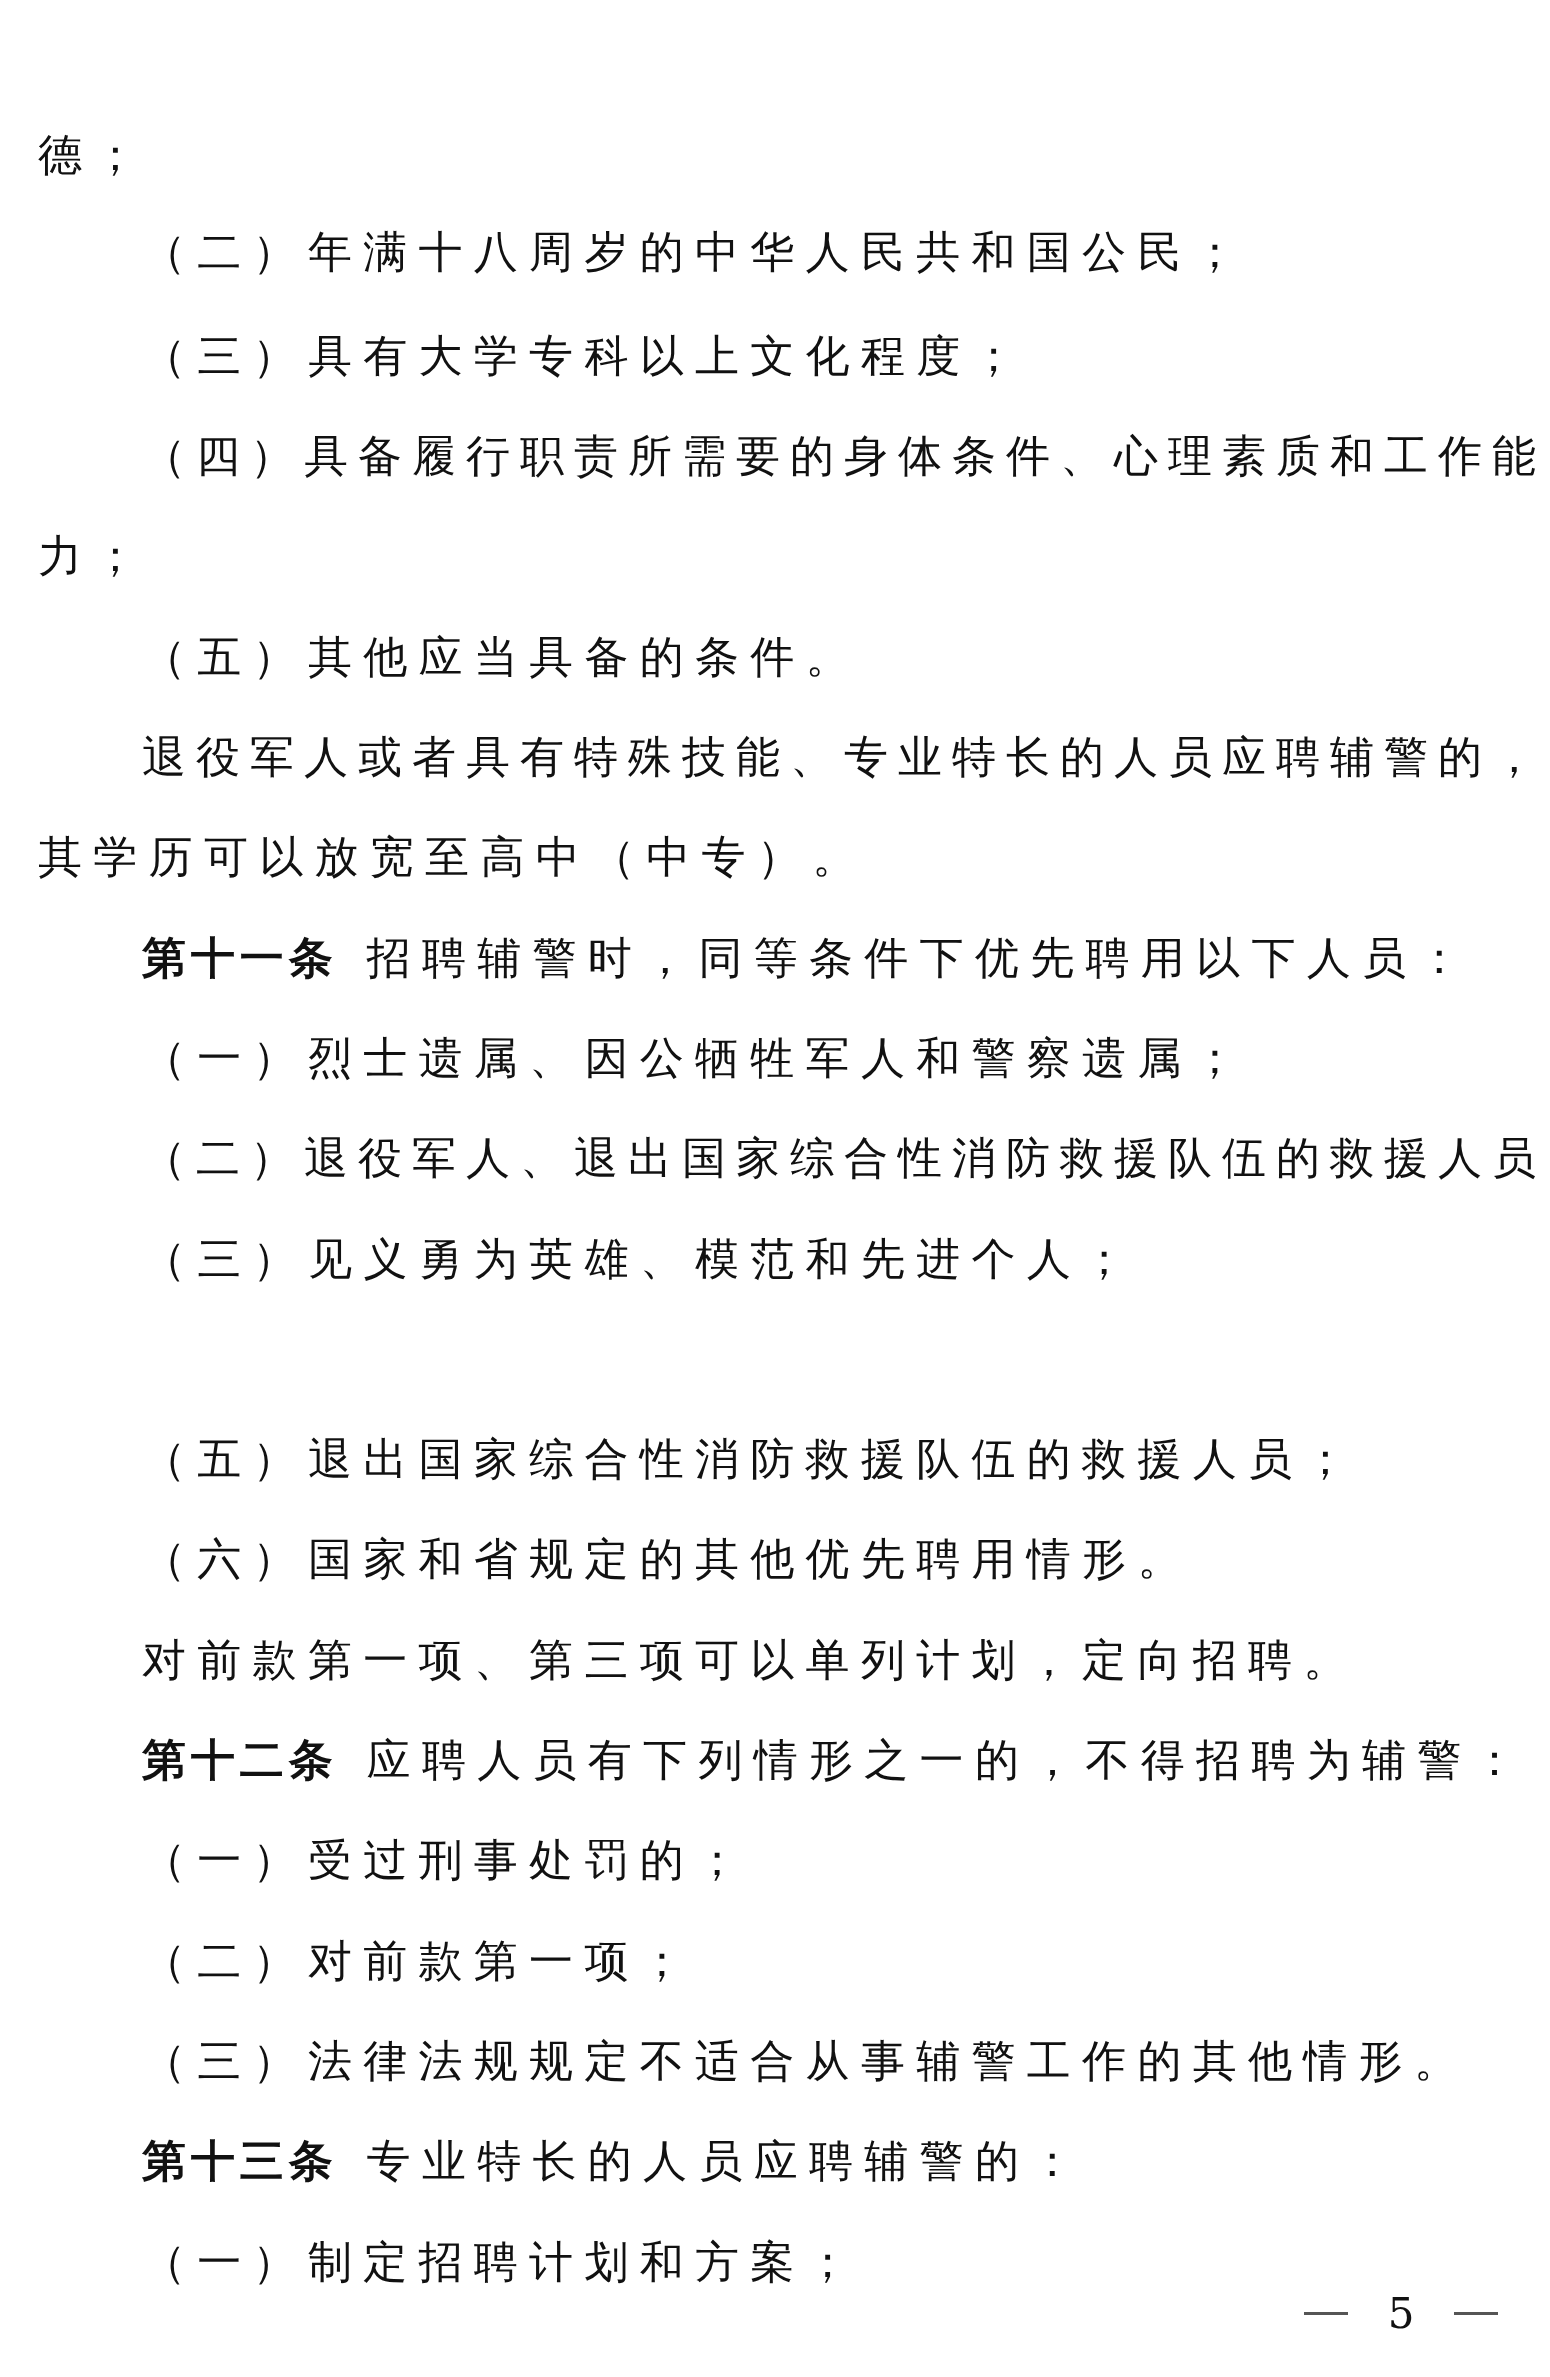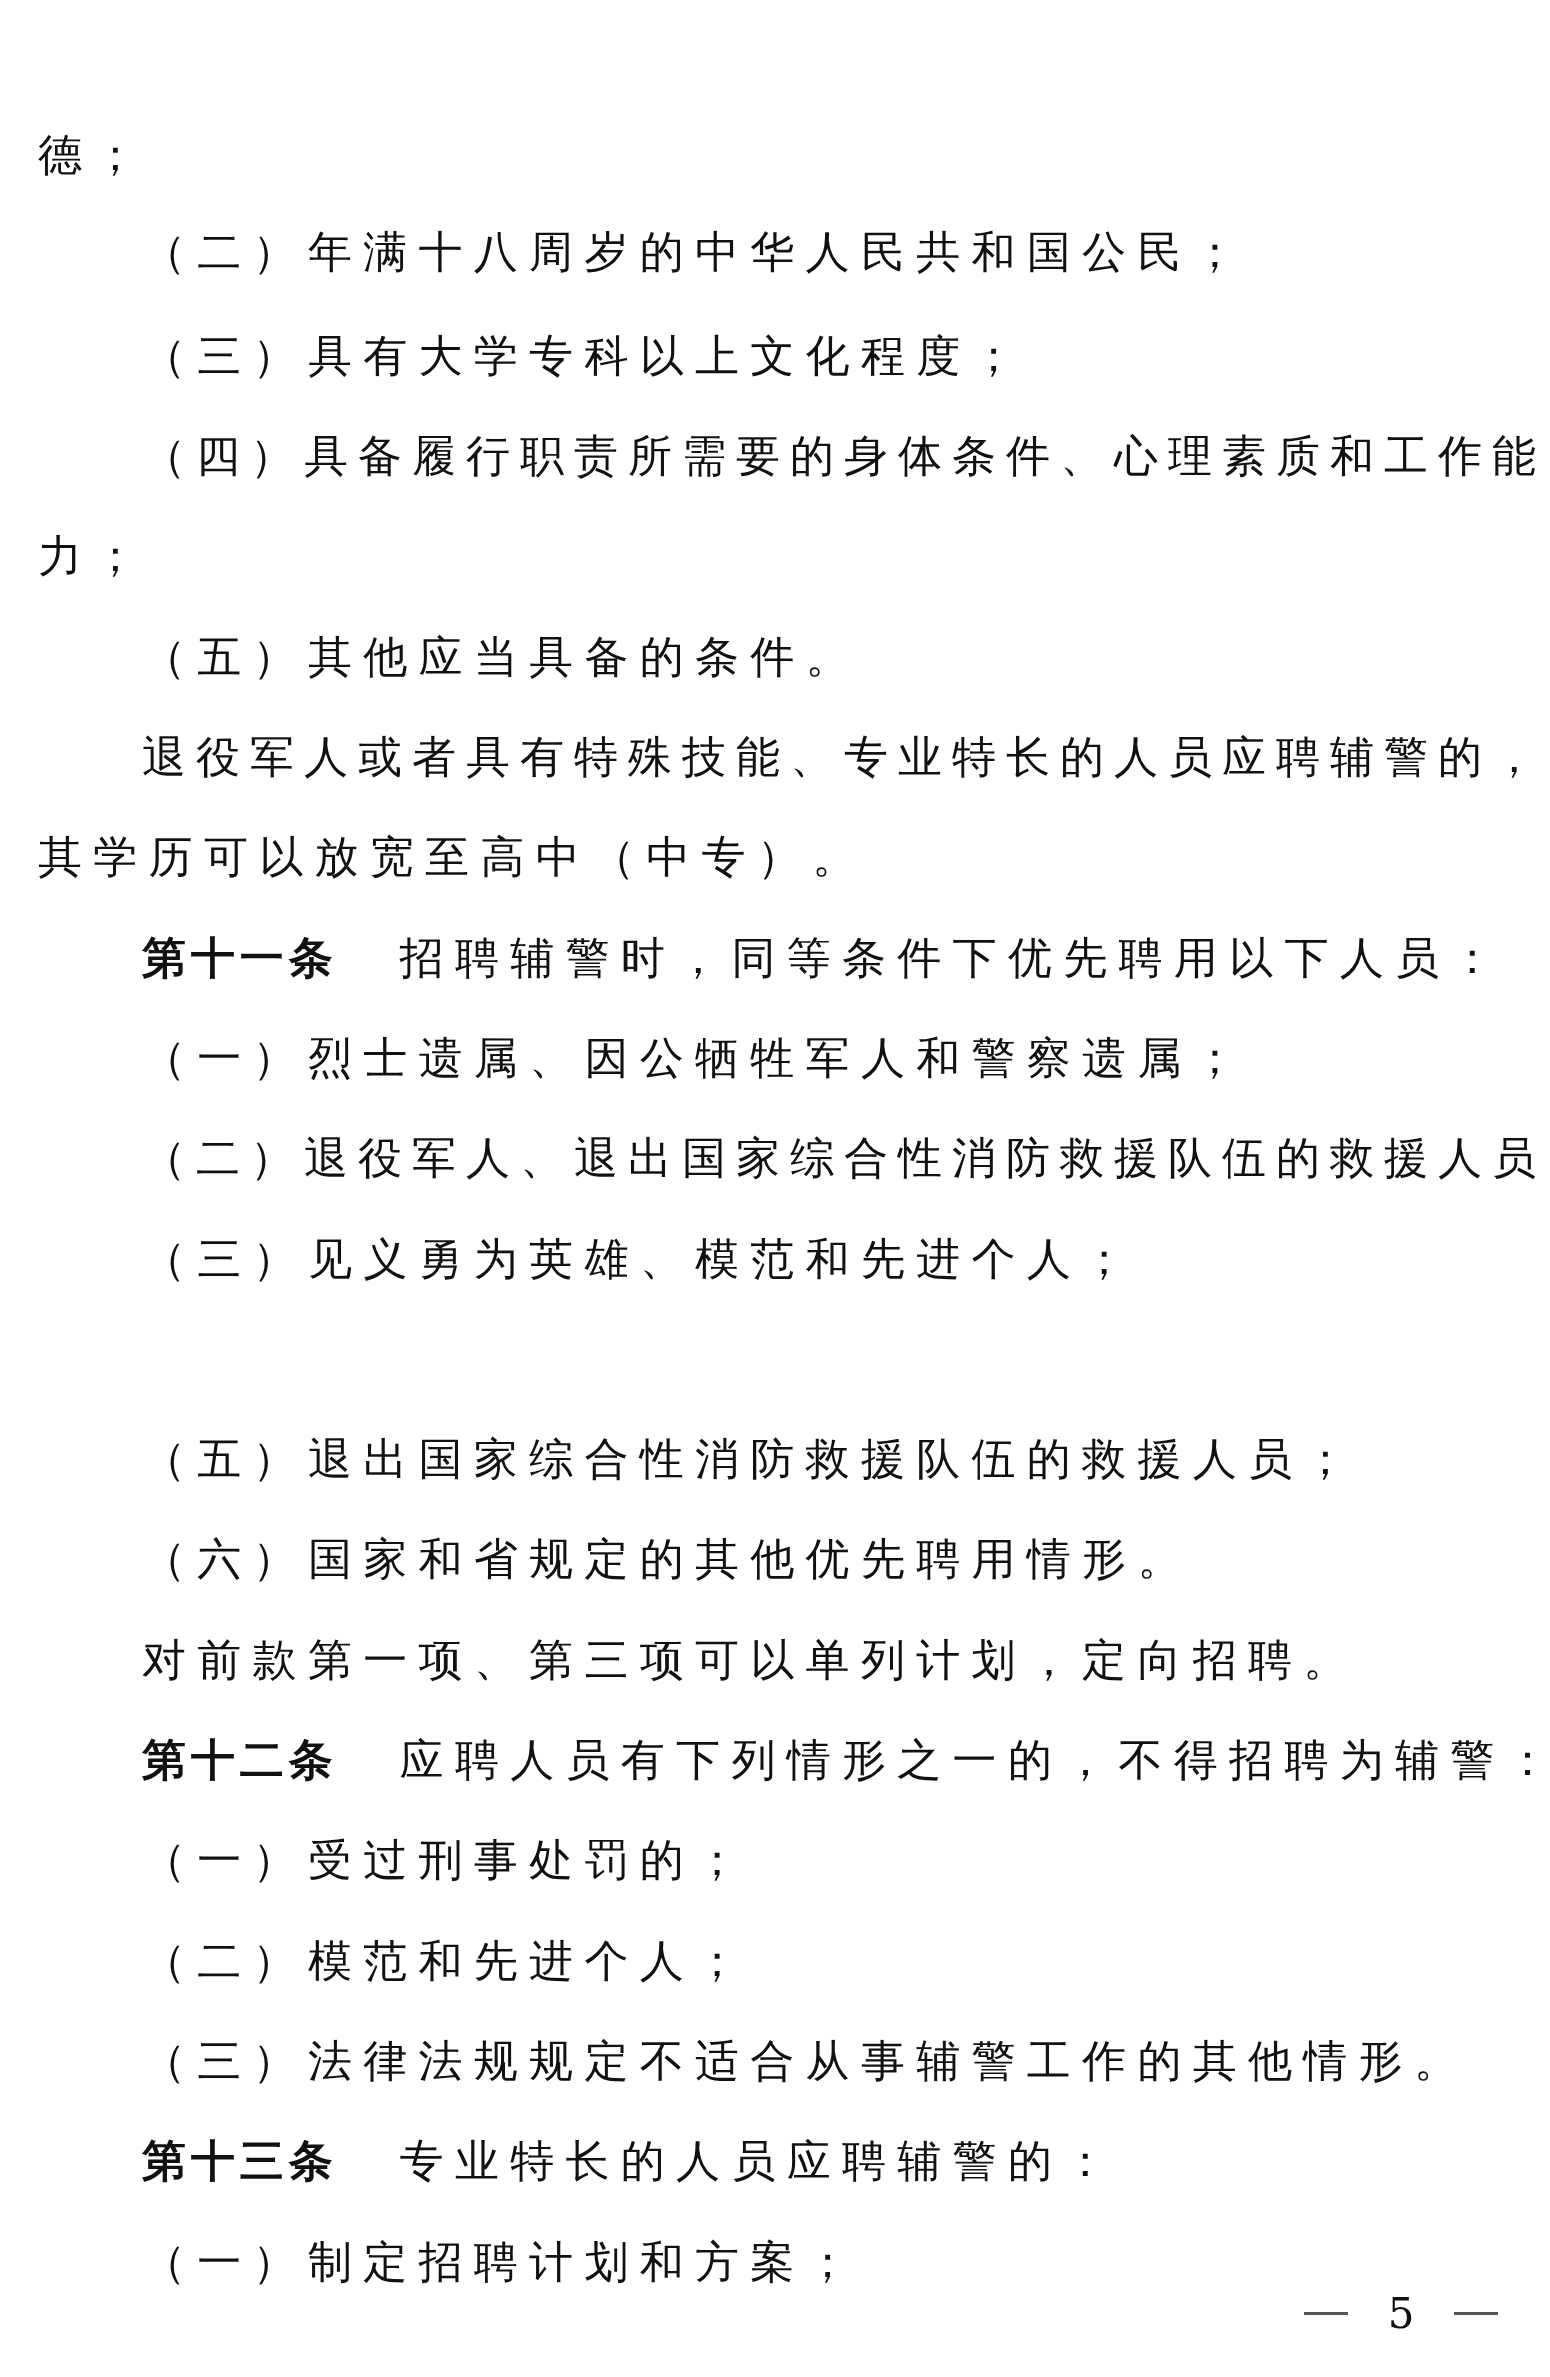--- a/index.html
+++ b/index.html
@@ -18,21 +18,21 @@
     line-height: 100px;
     letter-spacing: 11.3px;
     white-space: nowrap;
   }
   .line.indent { left: 142px; width: 1375px; }
   .line.justify { letter-spacing: 10px; }
   .bold {
     font-family: Liberation Serif, serif;
     font-weight: bold;
     letter-spacing: 4.9px;
-    margin-right: 62px;
+    margin-right: 29px;
   }
   .pagenum {
     position: absolute; top: 2289px; left: 1304px; width: 194px; height: 49px;
     display: flex; align-items: center; justify-content: space-between;
     font-family: "DejaVu Serif", "Liberation Serif", serif; font-size: 42px;
   }
   .dash { display: inline-block; width: 44px; height: 2.4px; background: #555; }
 </style>
 </head>
 <body>
@@ -54,21 +54,21 @@
   <div class="line indent justify" style="top:1108px">（二）退役军人、退出国家综合性消防救援队伍的救援人员；</div>
   <div class="line indent" style="top:1209px">（三）见义勇为英雄、模范和先进个人；</div>
   <div class="line indent" style="top:1409px">（五）退出国家综合性消防救援队伍的救援人员；</div>
   <div class="line indent" style="top:1509px">（六）国家和省规定的其他优先聘用情形。</div>
   <div class="line indent" style="top:1610px">对前款第一项、第三项可以单列计划，定向招聘。</div>
 
   <div class="line indent" style="top:1710px">
     <span class="bold">第十二条</span><span>应聘人员有下列情形之一的，不得招聘为辅警：</span>
   </div>
   <div class="line indent" style="top:1810px">（一）受过刑事处罚的；</div>
-  <div class="line indent" style="top:1911px">（二）模范和先进个人；</div>
+  <div class="line indent" style="top:1911px">（二）对前款第一项；</div>
   <div class="line indent" style="top:2011px">（三）法律法规规定不适合从事辅警工作的其他情形。</div>
 
   <div class="line indent" style="top:2111px">
     <span class="bold">第十三条</span><span>专业特长的人员应聘辅警的：</span>
   </div>
   <div class="line indent" style="top:2212px">（一）制定招聘计划和方案；</div>
 
   <div class="pagenum">
     <span class="dash"></span>
     <span>5</span>

